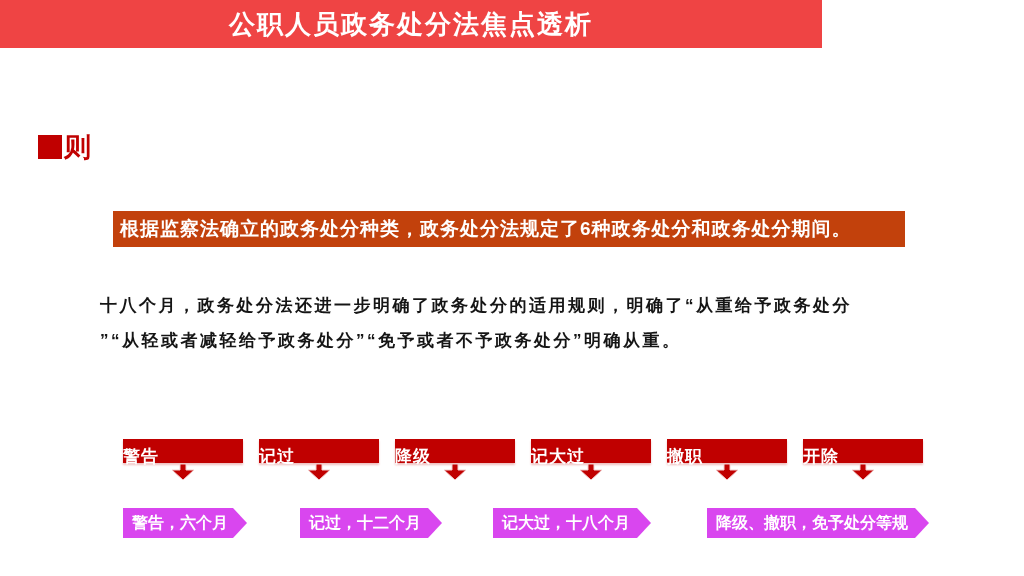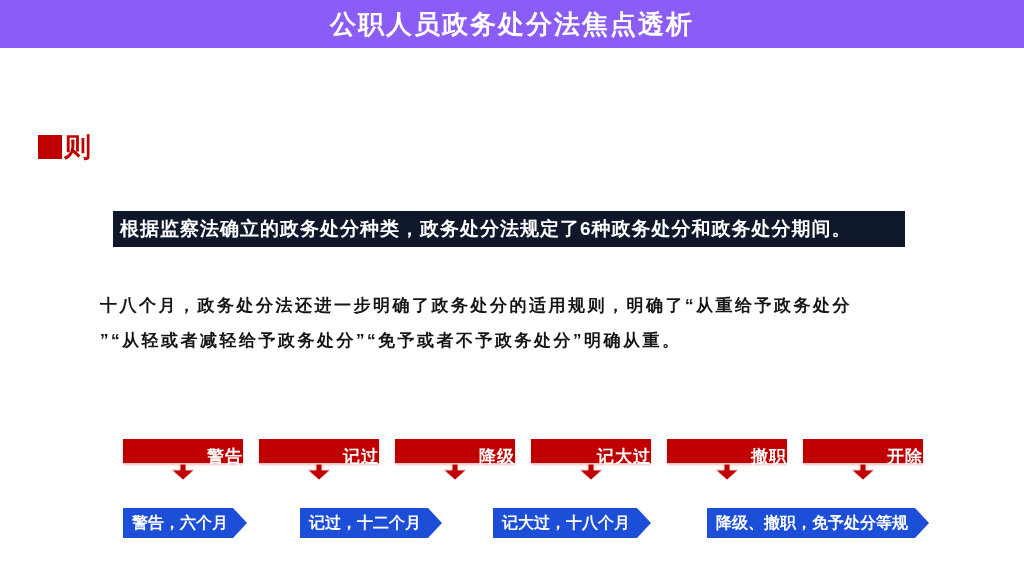--- a/index.html
+++ b/index.html
@@ -3,22 +3,22 @@
 <meta charset="utf-8">
 <style>
   html,body{margin:0;padding:0;}
   body{
     width:1024px;height:576px;position:relative;overflow:hidden;
     background:#ffffff;
     font-family:"Liberation Sans","DejaVu Sans",sans-serif;
   }
   
   .topbar{
-    position:absolute;left:0;top:0;width:1024px;height:48px;
-    background:#8b5cf6;
+    position:absolute;left:0;top:0;width:822px;height:48px;
+    background:#ef4444;
     display:flex;align-items:center;justify-content:center;
   }
   .topbar .title{
     color:#ffffff;font-size:26px;font-weight:bold;letter-spacing:2px;
   }
   
   .heading{
     position:absolute;left:38px;top:130px;width:920px;
     display:flex;align-items:flex-start;
   }
@@ -26,21 +26,21 @@
     flex:0 0 auto;width:24px;height:24px;margin-top:5px;
     background:#c00000;display:inline-block;
   }
   .heading-lines{
     margin-left:2px;color:#c00000;font-size:27px;font-weight:600;
     line-height:34px;letter-spacing:1px;white-space:nowrap;
   }
   
   .banner{
     position:absolute;left:113px;top:211px;width:792px;height:36px;
-    background:#0f172a;color:#ffffff;
+    background:#c2410c;color:#ffffff;
     font-size:19px;font-weight:bold;line-height:36px;
     letter-spacing:1px;padding-left:7px;box-sizing:border-box;
     white-space:nowrap;overflow:hidden;
   }
   
   .body-text{
     position:absolute;left:100px;top:288px;width:840px;
     color:#151515;font-size:17px;font-weight:600;
     line-height:35px;letter-spacing:2.5px;white-space:nowrap;
   }
@@ -50,31 +50,31 @@
   }
   .tab{
     position:relative;width:120px;height:58px;margin-right:16px;
   }
   .tab:last-child{margin-right:0;}
   .tab-rect{
     position:absolute;left:0;top:0;width:120px;height:24px;
     background:#c00000;box-shadow:0 2px 2px rgba(192,0,0,0.25);
   }
   .tab-label{
-    position:absolute;left:0;top:6px;width:120px;text-align:right;
+    position:absolute;left:0;top:6px;width:120px;text-align:left;
     color:#ffffff;font-size:17px;font-weight:bold;letter-spacing:1px;
     z-index:2;
   }
   .tab-arrow{
     position:absolute;left:50%;top:25px;transform:translateX(-50%);
   }
   
   .dur{
     position:absolute;top:508px;height:30px;
-    background:#1d4ed8;color:#ffffff;
+    background:#d946ef;color:#ffffff;
     font-size:16px;font-weight:bold;line-height:30px;
     padding-left:9px;box-sizing:border-box;white-space:nowrap;
     clip-path:polygon(0% 0%, calc(100% - 14px) 0%, 100% 50%, calc(100% - 14px) 100%, 0% 100%);
     filter:drop-shadow(1px 1px 0 #e8b4b4);
   }
   .dur1{left:123px;width:124px;}
   .dur2{left:300px;width:142px;}
   .dur3{left:493px;width:158px;}
   .dur4{left:707px;width:222px;}
 </style>

